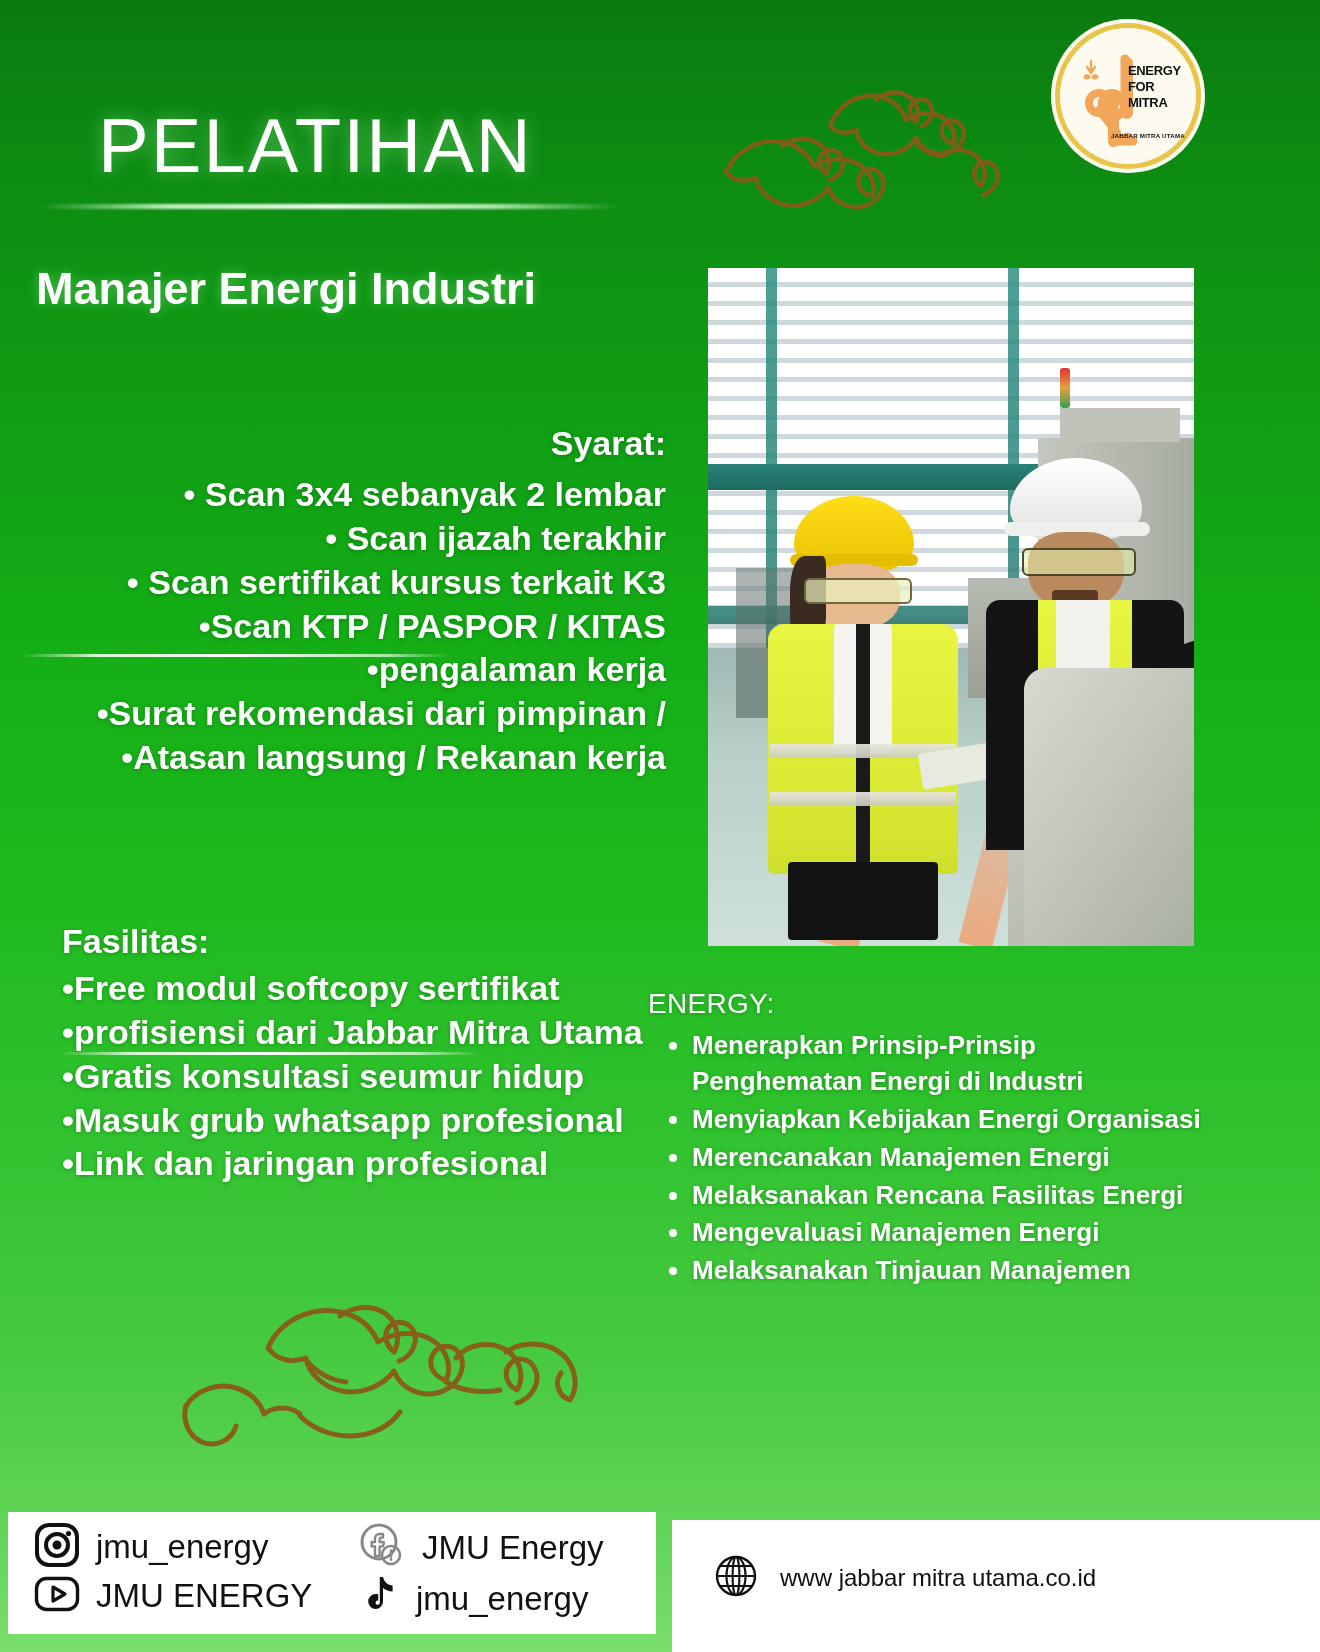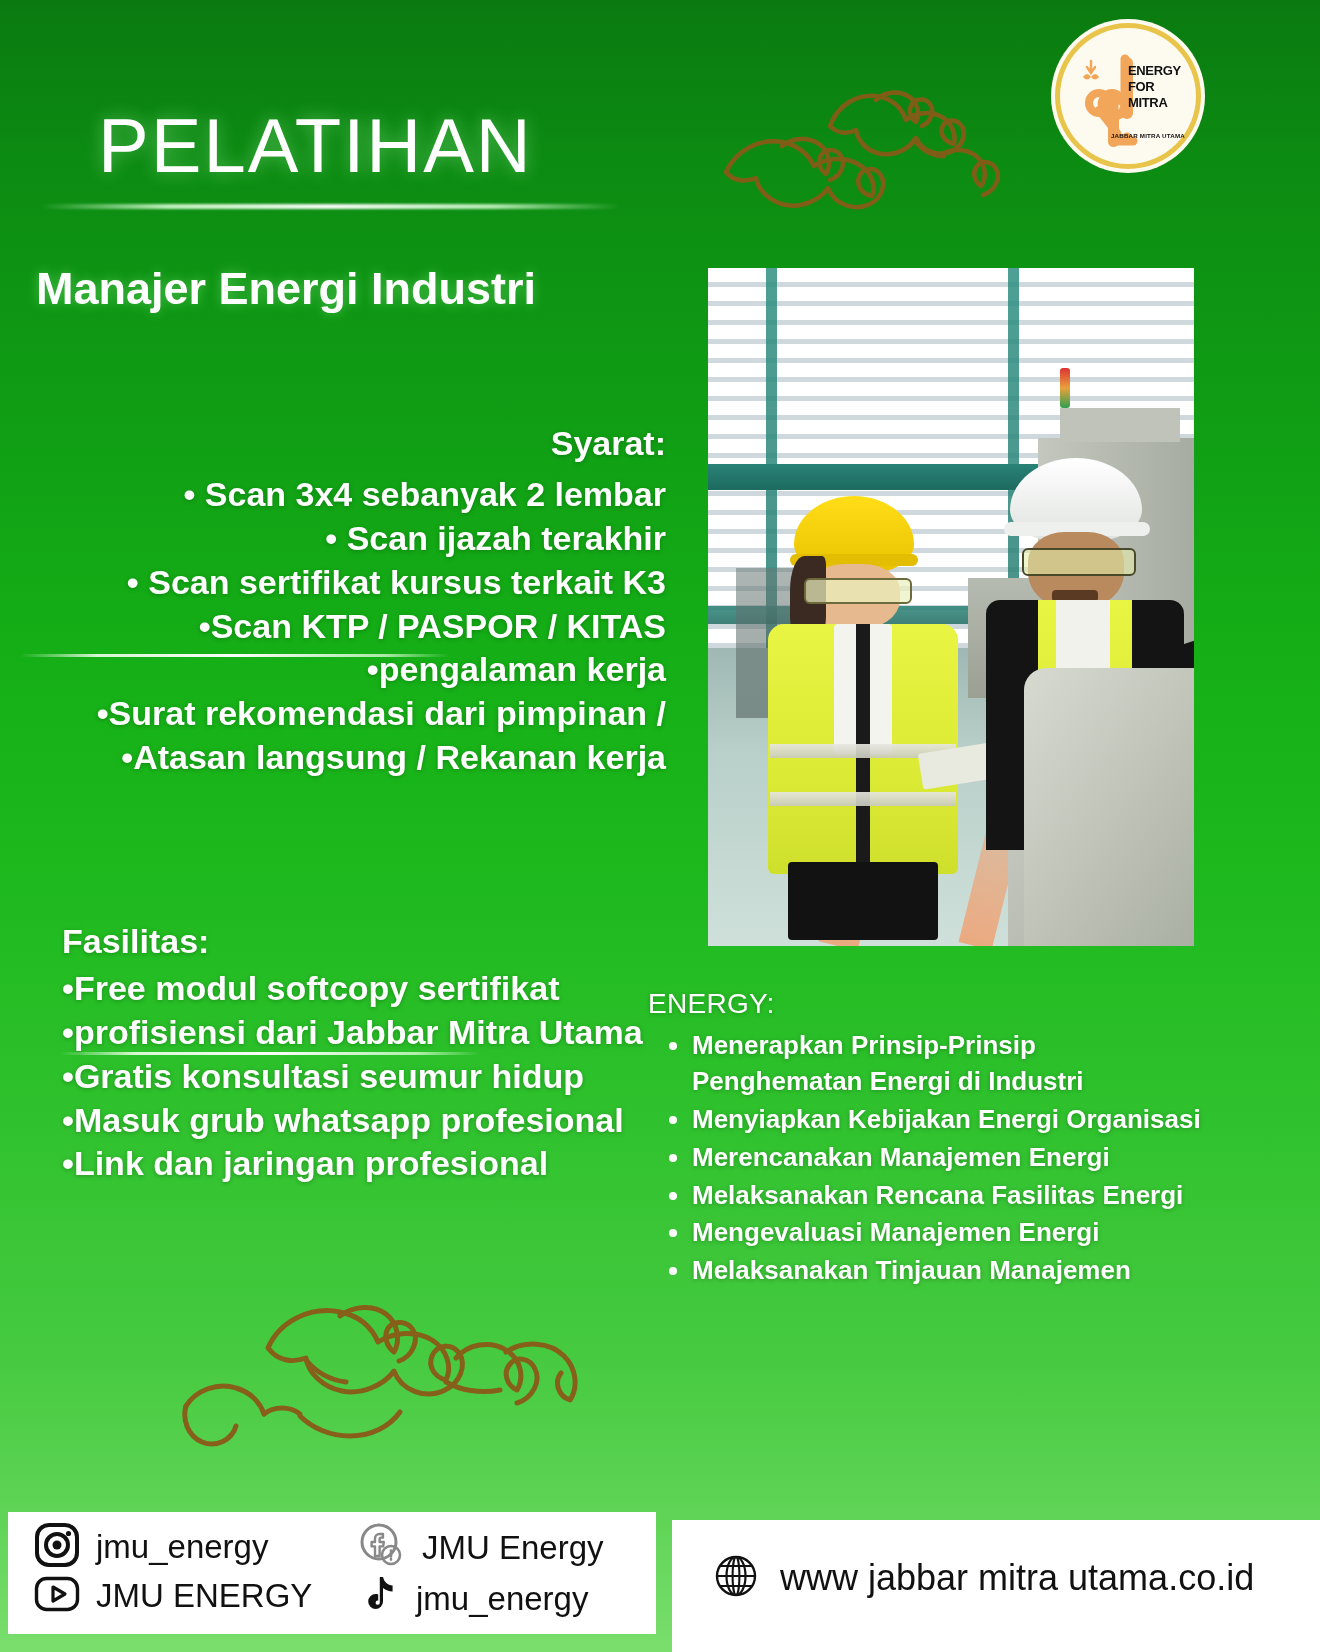--- a/index.html
+++ b/index.html
@@ -289,21 +289,21 @@
   }
   .web-row {
     position: absolute;
     left: 40px;
     top: 32px;
     display: flex;
     align-items: center;
     gap: 20px;
   }
   .web-label {
-    font-size: 36px;
+    font-size: 24px;
     color: #111;
     white-space: nowrap;
   }
   .icon { display: inline-block; flex: none; }
 </style>
 </head>
 <body>
 
 <div class="poster">
 

